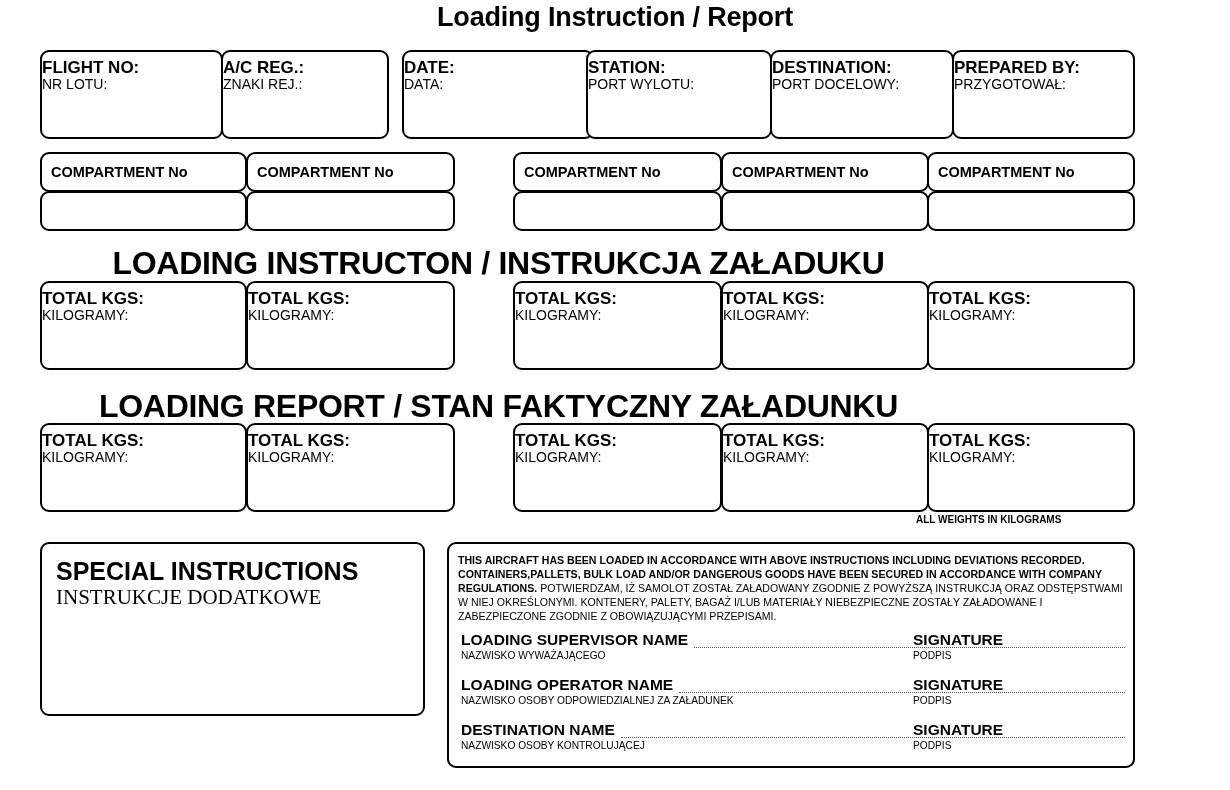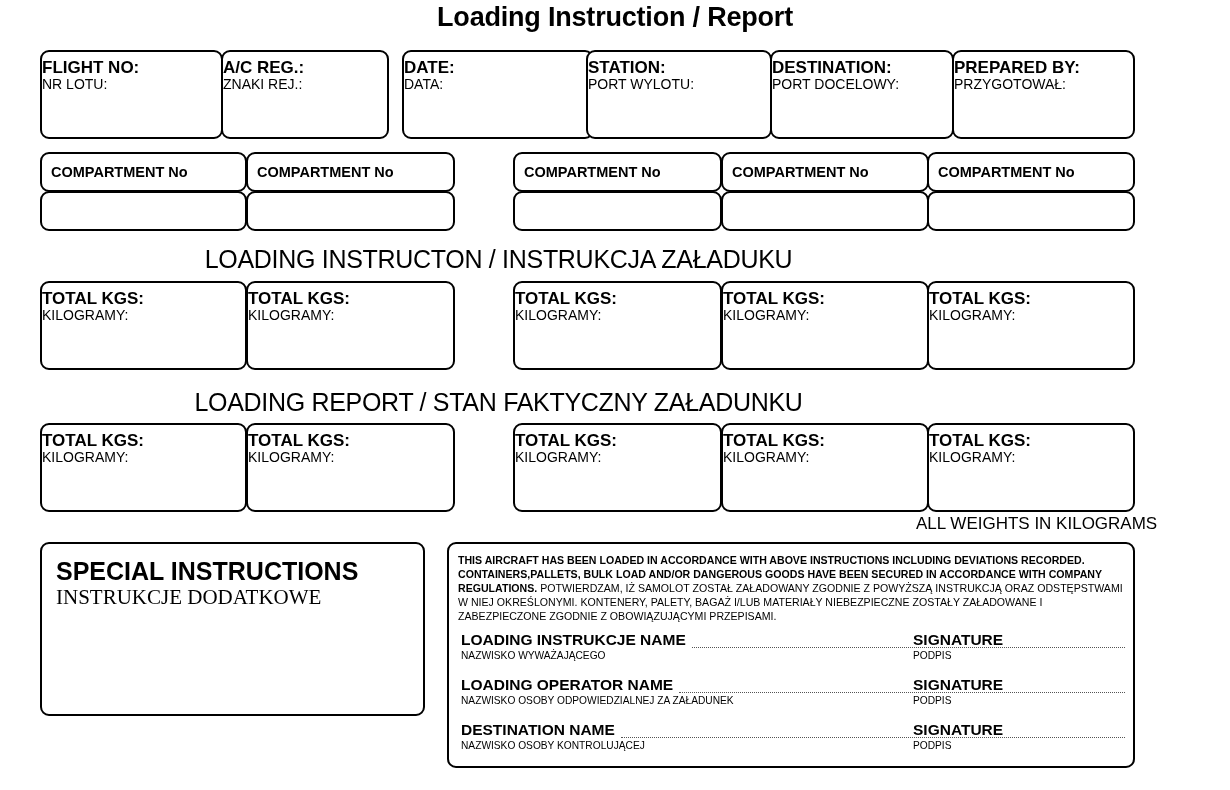--- a/index.html
+++ b/index.html
@@ -60,33 +60,33 @@
     padding: 10px 0 0 9px;
     white-space: nowrap;
   }
   .comp-blank { height: 40px; }
 
   
   .section-head {
     position: absolute;
     left: 0; width: 997px;
     text-align: center;
-    font-size: 25px;
-    font-weight: normal;
+    font-size: 32px;
+    font-weight: bold;
     letter-spacing: -0.3px;
   }
 
   
   .kgs-cell { height: 89px; }
 
   
   .all-weights {
     position: absolute;
-    font-size: 17px;
-    font-weight: normal;
+    font-size: 10px;
+    font-weight: bold;
     white-space: nowrap;
   }
 
   
   .special-box {
     position: absolute;
     left: 40px; top: 542px;
     width: 385px; height: 174px;
     border: 2px solid #000;
     border-radius: 9px;
@@ -306,21 +306,21 @@
   <div class="si-en">SPECIAL INSTRUCTIONS</div>
   <div class="si-pl">INSTRUKCJE DODATKOWE</div>
 </div>
 
 <div class="decl-box">
   <div class="decl-para"><b>THIS AIRCRAFT HAS BEEN LOADED IN ACCORDANCE WITH ABOVE INSTRUCTIONS INCLUDING DEVIATIONS RECORDED. CONTAINERS,PALLETS, BULK LOAD AND/OR DANGEROUS GOODS HAVE BEEN SECURED IN ACCORDANCE WITH COMPANY REGULATIONS.</b><span> POTWIERDZAM, IŻ SAMOLOT ZOSTAŁ ZAŁADOWANY ZGODNIE Z POWYŻSZĄ INSTRUKCJĄ ORAZ ODSTĘPSTWAMI W NIEJ OKREŚLONYMI. KONTENERY, PALETY, BAGAŻ I/LUB MATERIAŁY NIEBEZPIECZNE ZOSTAŁY ZAŁADOWANE I ZABEZPIECZONE ZGODNIE Z OBOWIĄZUJĄCYMI PRZEPISAMI.</span></div>
 
   <div class="sig-row">
     <div class="sig-left">
       <div class="sig-name-line">
-        <span class="sig-en">LOADING INSTRUKCJE NAME</span>
+        <span class="sig-en">LOADING SUPERVISOR NAME</span>
         <span class="leader"></span>
       </div>
       <div class="sig-pl">NAZWISKO WYWAŻAJĄCEGO</div>
     </div>
     <div class="sig-right">
       <div class="sig-name-line">
         <span class="sig-en">SIGNATURE</span>
         <span class="leader"></span>
       </div>
       <div class="sig-pl">PODPIS</div>

